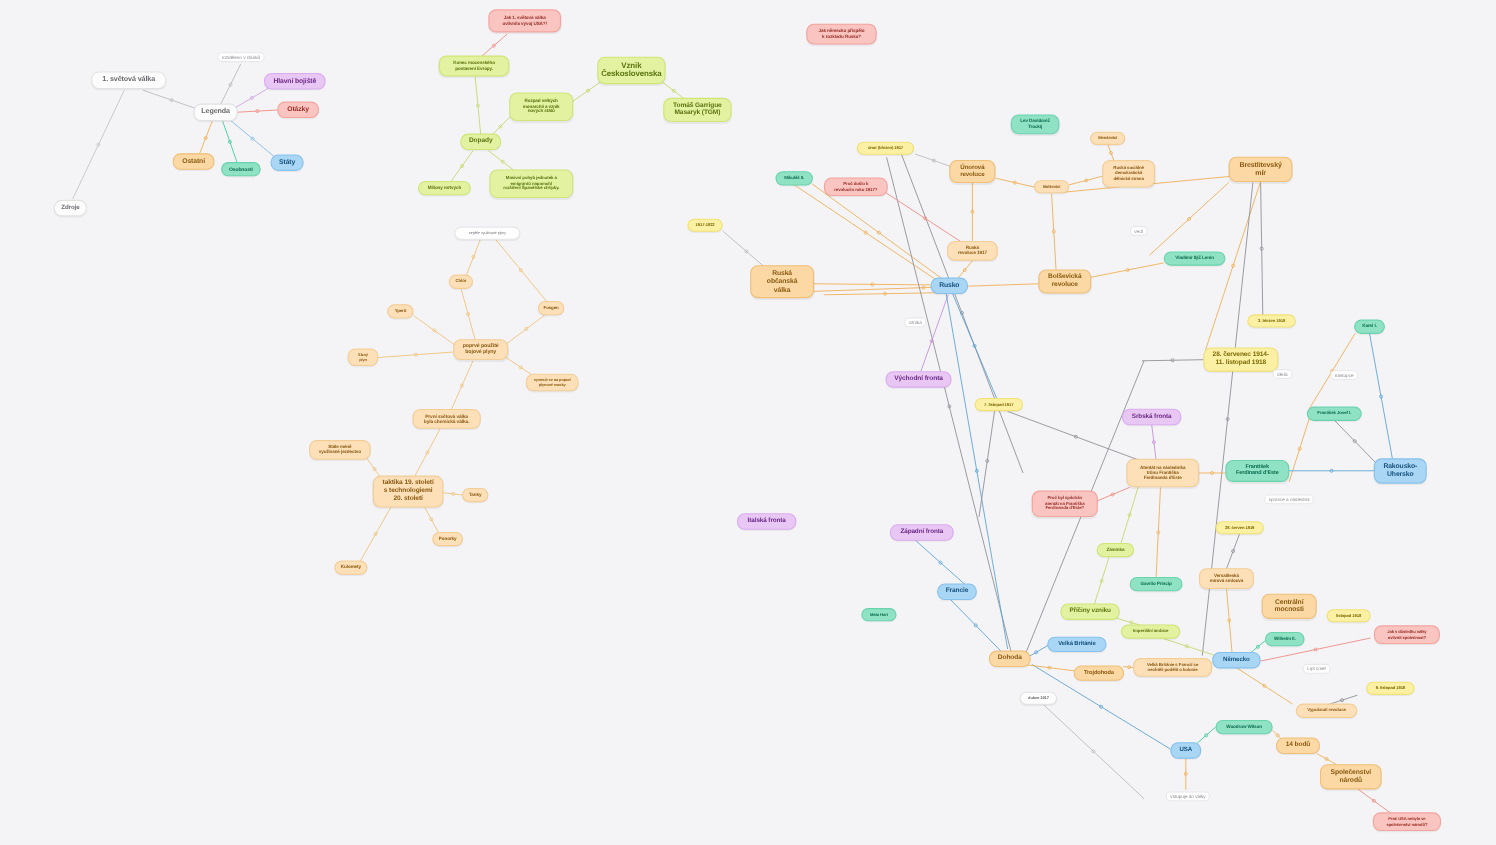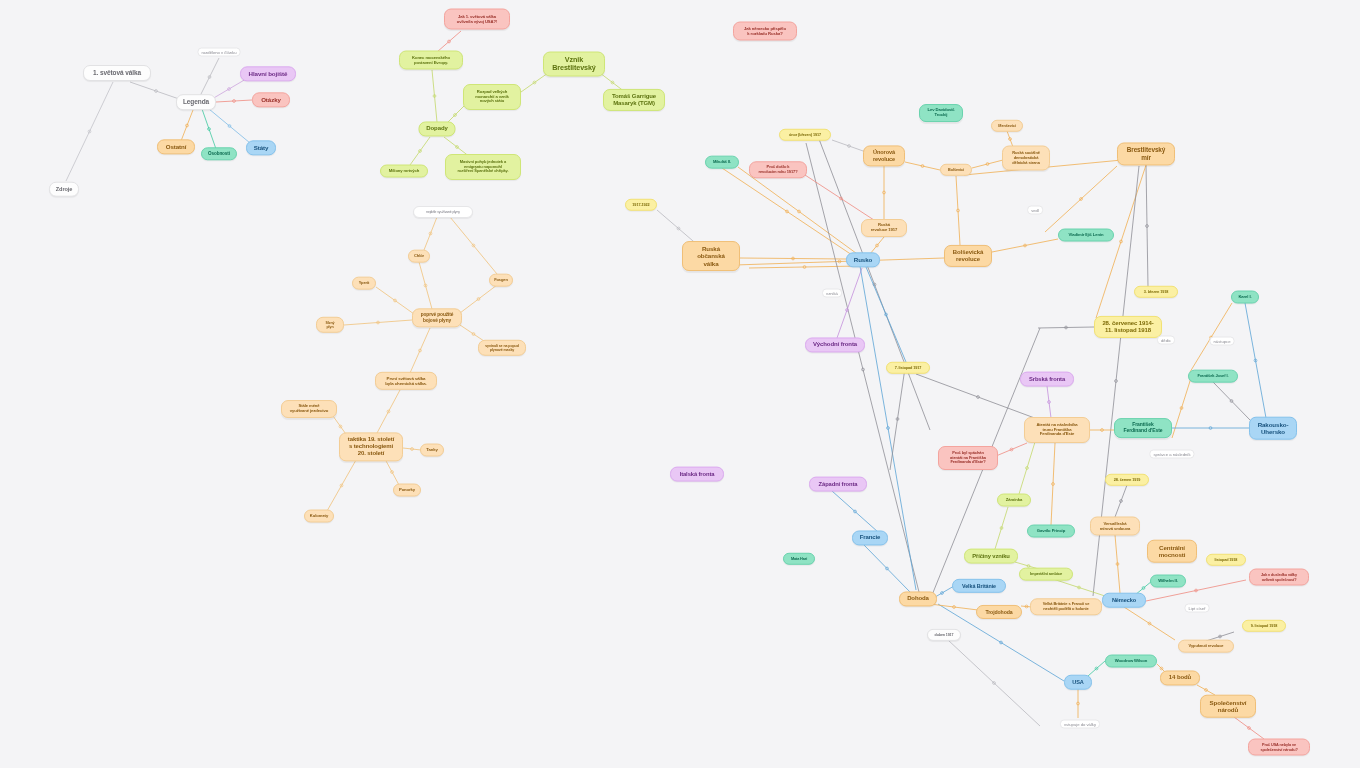--- a/index.html
+++ b/index.html
@@ -240,21 +240,21 @@
 postavení Evropy.</div>
     <div class="node c-lime" style="left: 492px; top: 97px; width: 58px; min-height: 26px; font-size: 4.2px; font-weight: 600;">Rozpad velkých
 monarchií a vznik
 nových států</div>
     <div class="node c-lime" style="left: 437px; top: 129px; width: 37px; min-height: 13px; font-size: 6px; font-weight: 700;">Dopady</div>
     <div class="node c-lime" style="left: 404px; top: 171px; width: 48px; min-height: 12px; font-size: 4.2px; font-weight: 600;">Miliony mrtvých</div>
     <div class="node c-lime" style="left: 483px; top: 167px; width: 76px; min-height: 26px; font-size: 4px; font-weight: 600;">Masivní pohyb jednotek a
 emigrantů napomohl
 rozšíření Španělské chřipky.</div>
     <div class="node c-lime" style="left: 574px; top: 64px; width: 62px; min-height: 24px; font-size: 7.2px; font-weight: 700;">Vznik
-Brestlitevský</div>
+Československa</div>
     <div class="node c-lime" style="left: 634px; top: 100px; width: 62px; min-height: 22px; font-size: 6px; font-weight: 700;">Tomáš Garrigue
 Masaryk (TGM)</div>
     <div class="node c-plain" style="left: 443px; top: 212px; width: 60px; min-height: 9px; font-size: 3.4px; font-weight: 500;">nejdéle využívané plyny</div>
     <div class="node c-orange-l" style="left: 419px; top: 256px; width: 22px; min-height: 10px; font-size: 4px; font-weight: 600;">Chlór</div>
     <div class="node c-orange-l" style="left: 501px; top: 280px; width: 24px; min-height: 10px; font-size: 4px; font-weight: 600;">Fosgen</div>
     <div class="node c-orange-l" style="left: 364px; top: 283px; width: 24px; min-height: 10px; font-size: 4px; font-weight: 600;">Yperit</div>
     <div class="node c-orange-l" style="left: 437px; top: 318px; width: 50px; min-height: 19px; font-size: 4.8px; font-weight: 700;">poprvé použité
 bojové plyny</div>
     <div class="node c-orange-l" style="left: 330px; top: 325px; width: 28px; min-height: 10px; font-size: 3.6px; font-weight: 600;">Slzný plyn</div>
     <div class="node c-orange-l" style="left: 502px; top: 348px; width: 48px; min-height: 15px; font-size: 3.6px; font-weight: 600;">vyvinuli se na popud

